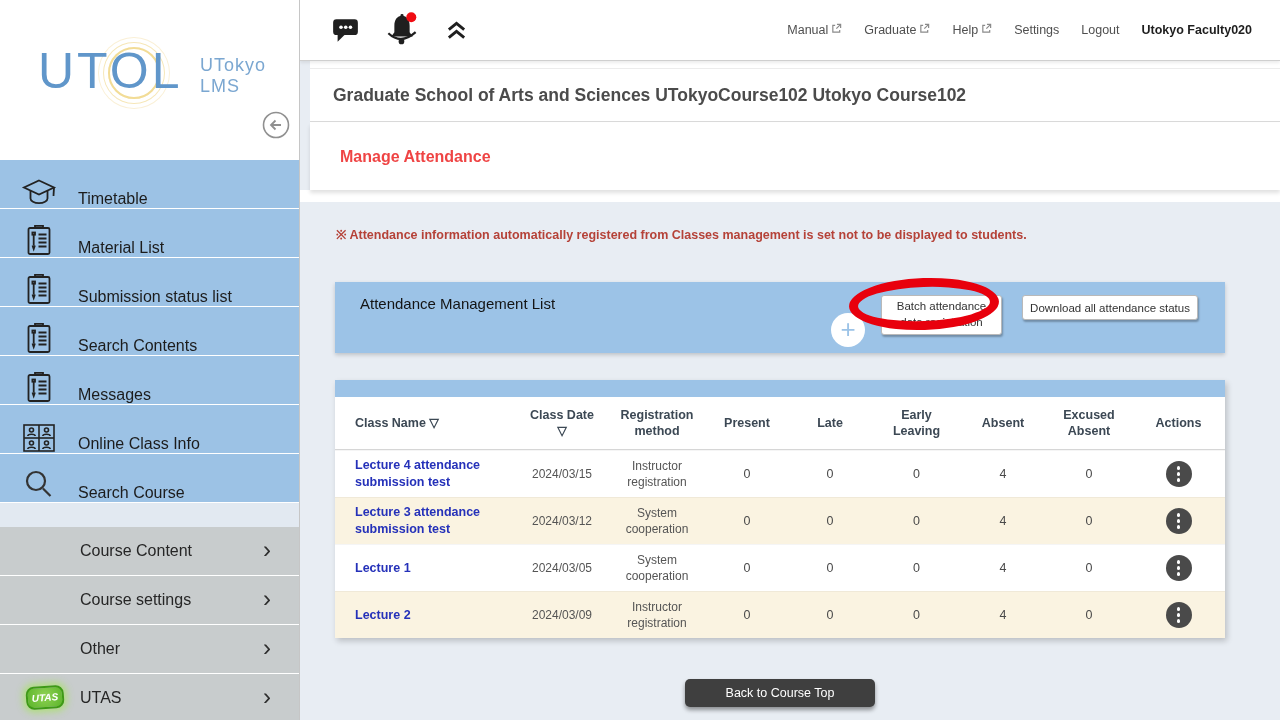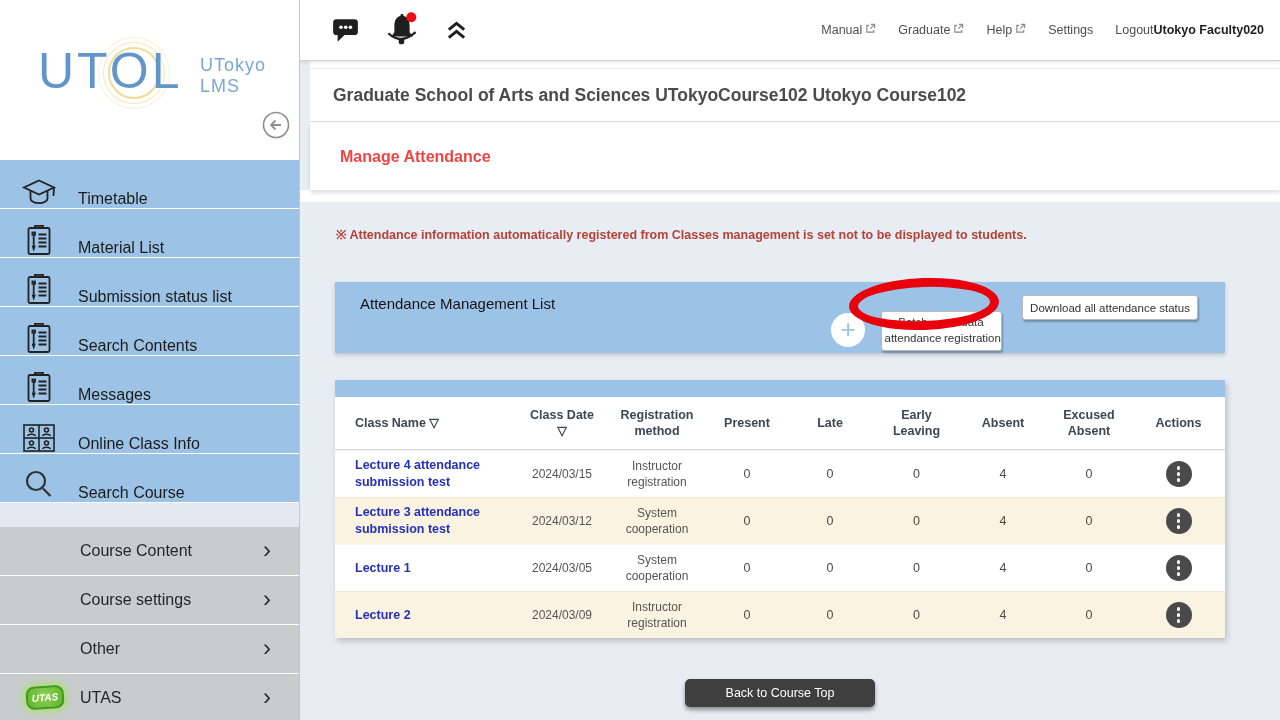--- a/index.html
+++ b/index.html
@@ -35,21 +35,21 @@
     border:2px solid #3e9a15; border-radius:8px; color:#fff; font-weight:bold;
     font-style:italic; font-size:10px; align-items:center; justify-content:center;
     box-shadow:0 0 7px 3px rgba(170,225,110,0.85); transform:rotate(-4deg); }
 
   
   #topbar { position:absolute; left:300px; top:0; width:980px; height:61px; background:#fff;
     border-bottom:1px solid #cfcfcf; box-shadow:0 2px 3px rgba(0,0,0,0.08);
     display:flex; align-items:center; z-index:2; }
   .tb-icons { display:flex; align-items:center; gap:26px; margin-left:32px; }
   .tb-icon { display:flex; align-items:center; cursor:pointer; }
-  .tb-nav { margin-left:auto; margin-right:16px; display:flex; align-items:flex-start; }
+  .tb-nav { margin-left:auto; margin-right:28px; display:flex; align-items:flex-start; gap:22px; }
   .nav-link { display:flex; align-items:center; gap:3px; font-size:12.5px; color:#4f4f4f;
     cursor:pointer; }
   .tb-user { font-weight:bold; color:#1e1e1e; font-size:12.5px; cursor:pointer; }
 
   
   .left-strip { position:absolute; left:300px; top:61px; width:10px; height:129px; background:#e8edf3; }
   .title-card { position:absolute; left:310px; top:68px; width:970px; height:54px; background:#fff;
     border-top:1px solid #ececec; border-bottom:1px solid #d9d9d9; display:flex; align-items:center; }
   .course-title { margin-left:23px; font-size:17.5px; font-weight:bold; color:#4b4b4b; }
   .manage-card { position:absolute; left:310px; top:123px; width:970px; height:67px; background:#fff;
@@ -64,21 +64,21 @@
   .panel { position:absolute; left:35px; top:80px; width:890px; height:71px;
     background:var(--panel-blue,#9cc3e7); box-shadow:0 2px 4px rgba(0,0,0,0.18); }
   .panel-title { position:absolute; left:25px; top:13px; font-size:15px; color:#141414; }
   .add-btn { position:absolute; left:496px; top:31px; width:34px; height:34px; border-radius:50%;
     background:#fff; display:flex; align-items:center; justify-content:center; cursor:pointer; }
   .add-btn .plus { color:#9cc3e7; font-size:26px; line-height:26px; margin-top:-3px; }
   .panel button { border:1px solid #b9b9b9; background:#fff; border-radius:3px;
     box-shadow:1px 2px 2px rgba(0,0,0,0.28); font-family:inherit; font-size:11.5px; color:#333;
     cursor:pointer; }
   .batch-btn { position:absolute; left:546px; top:13px; width:121px; height:40px;
-    display:flex; flex-direction:row; align-items:center; justify-content:center; line-height:1.35;margin-top:16px; }
+    display:flex; flex-direction:column; align-items:center; justify-content:center; line-height:1.35; }
   .download-btn { position:absolute; left:687px; top:13px; width:176px; height:25px;
     display:flex; align-items:center; justify-content:center; }
   .red-ellipse { position:absolute; left:514px; top:-4px; width:150px; height:52px;
     border:9px solid var(--annotation-red,#e8000d); border-radius:50%; z-index:6;
     pointer-events:none; transform:rotate(-2deg); }
 
   .table-wrap { position:absolute; left:35px; top:178px; width:890px; background:#fff;
     box-shadow:2px 3px 6px rgba(0,0,0,0.2); }
   .table-topbar { height:17px; background:var(--panel-blue,#9cc3e7); }
   .grid-cols { display:grid; grid-template-columns:182px 90px 100px 80px 86px 87px 86px 86px 93px; }

